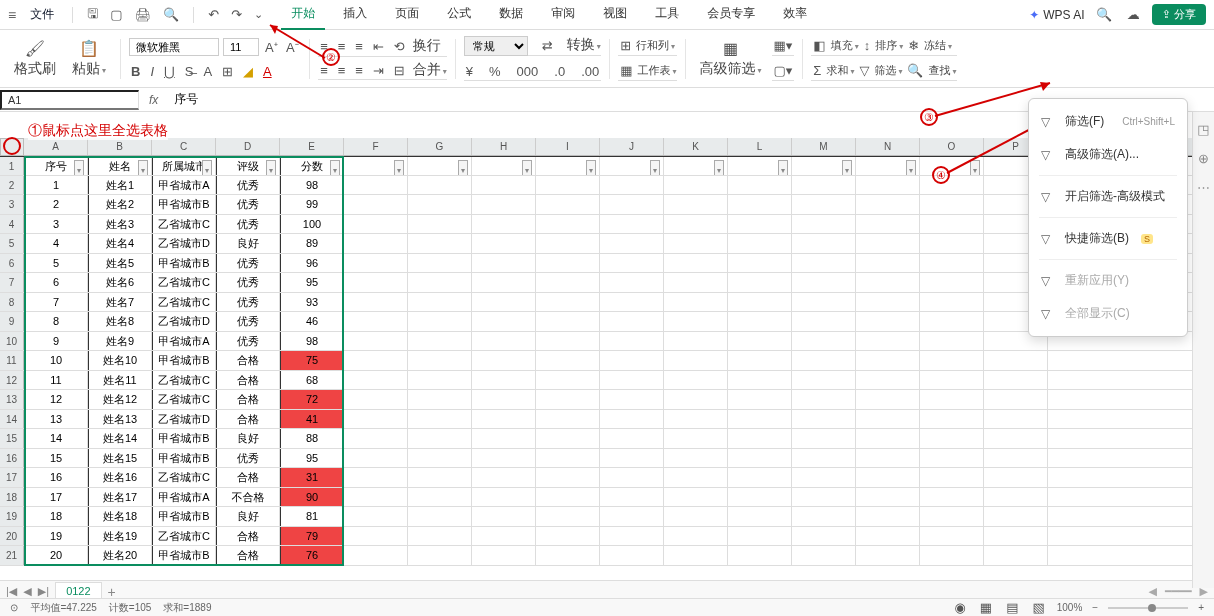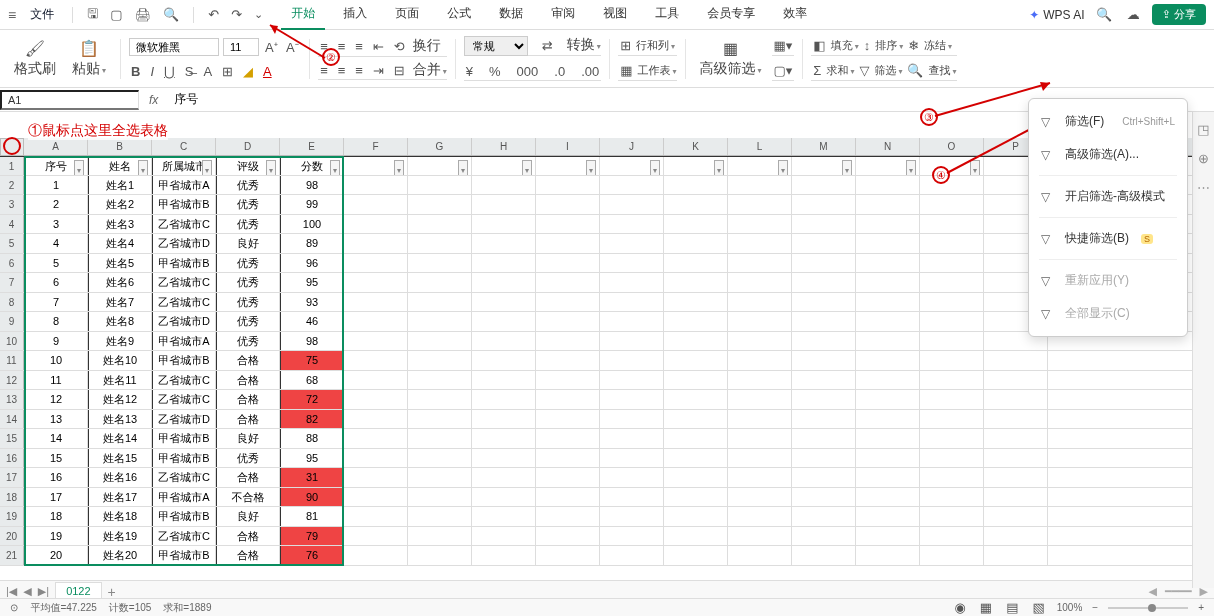--- a/index.html
+++ b/index.html
@@ -536,21 +536,21 @@
         <div class="cell"></div>
         <div class="cell"></div>
         <div class="cell"></div>
       </div>
       <div class="row">
         <div class="row-h">14</div>
         <div class="cell data-box">13</div>
         <div class="cell data-box">姓名13</div>
         <div class="cell data-box">乙省城市D</div>
         <div class="cell data-box">合格</div>
-        <div class="cell data-box hl">82</div>
+        <div class="cell data-box hl">41</div>
         <div class="cell"></div>
         <div class="cell"></div>
         <div class="cell"></div>
         <div class="cell"></div>
         <div class="cell"></div>
         <div class="cell"></div>
         <div class="cell"></div>
         <div class="cell"></div>
         <div class="cell"></div>
         <div class="cell"></div>

